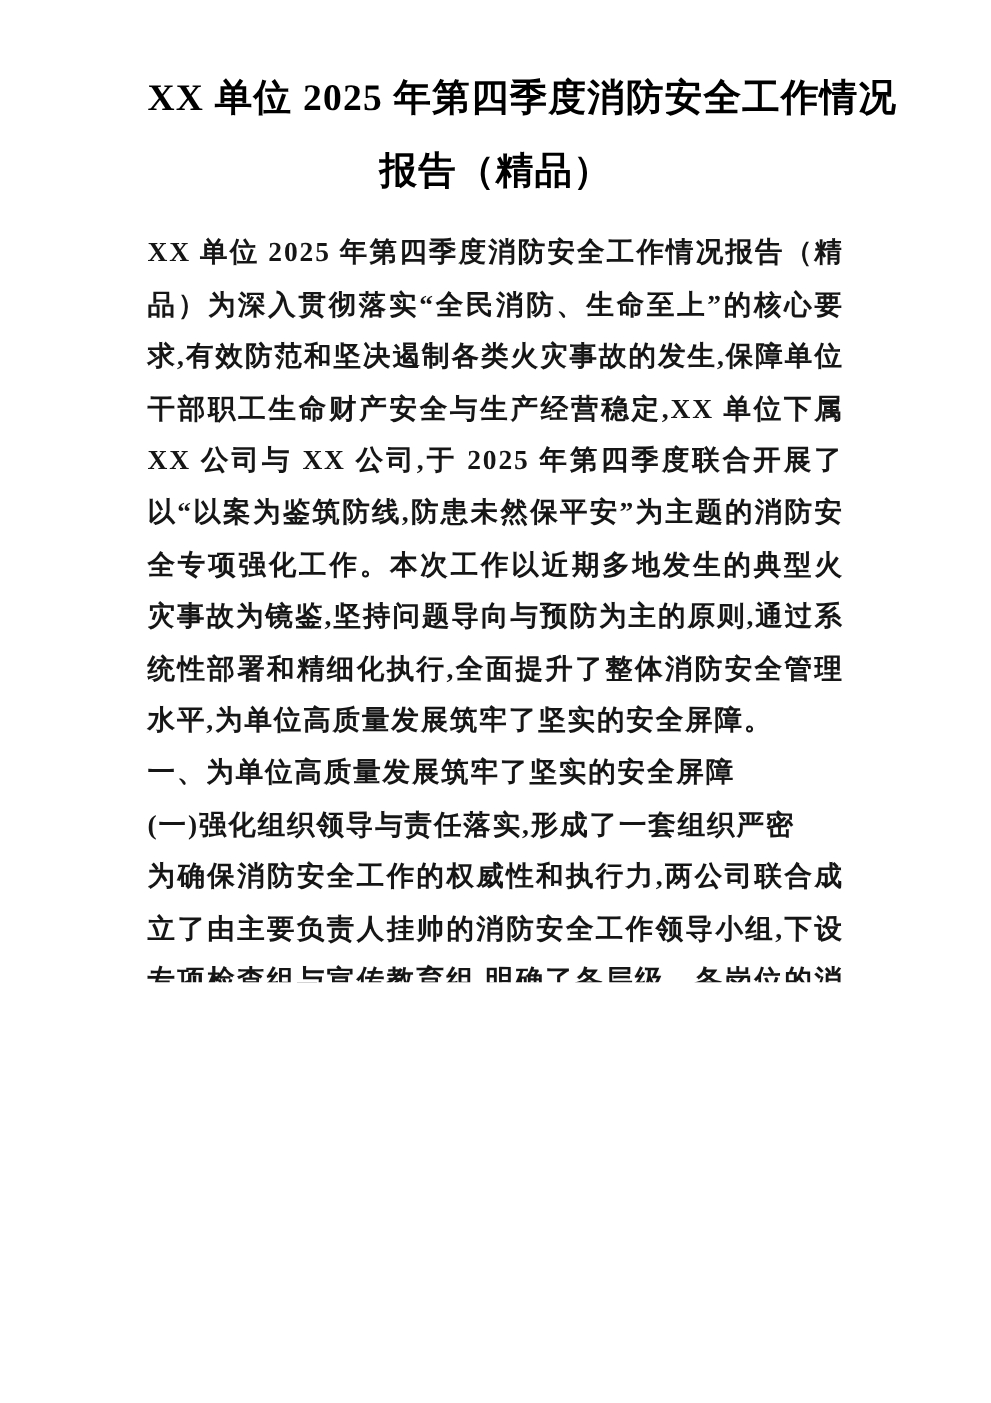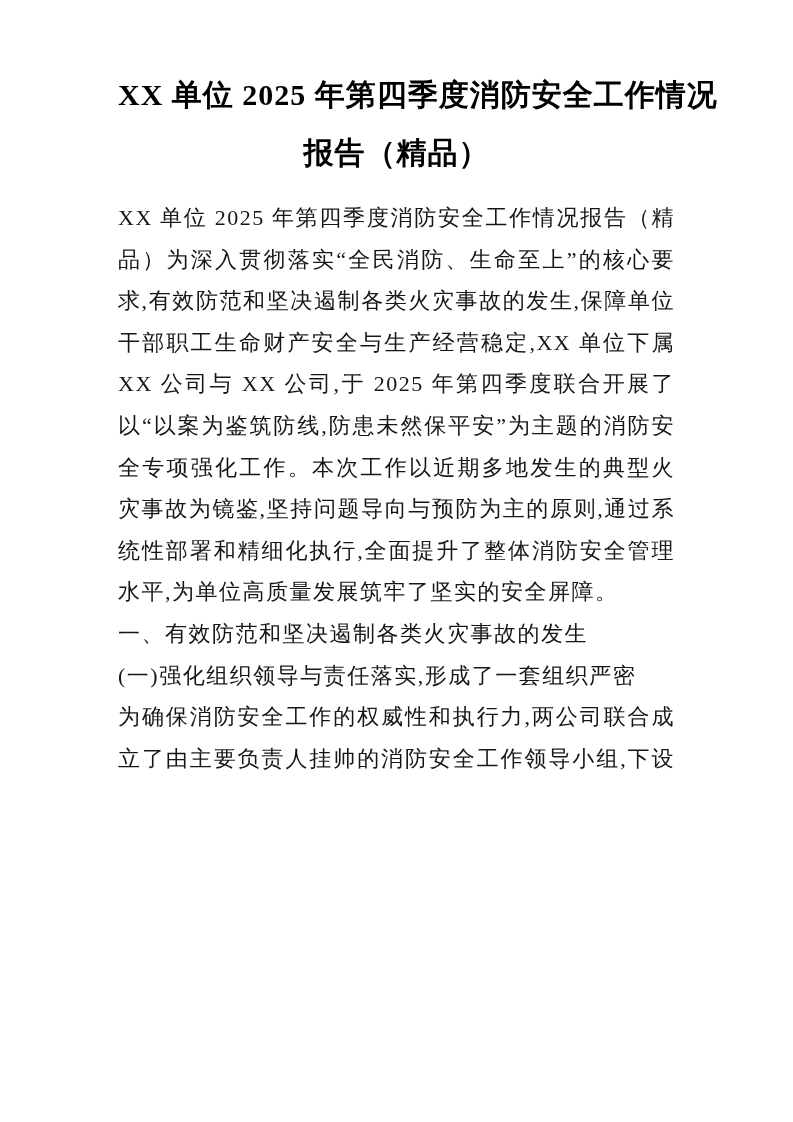--- a/index.html
+++ b/index.html
@@ -7,21 +7,21 @@
     padding: 0;
     background: #ffffff;
   }
   .page {
     position: relative;
     width: 793px;
     height: 786px;
     margin: 0;
     background: #ffffff;
     box-sizing: border-box;
-    padding: 66px 118px 0 118px;
+    padding: 50px 118px 0 118px;
     overflow: hidden;
     font-family: "Liberation Serif", "DejaVu Serif", serif;
   }
   .doc-title {
     margin: 0 0 15px 0;
     text-align: center;
     color: #000000;
     font-size: 30px;
     font-weight: 700;
     line-height: 58px;
@@ -36,36 +36,37 @@
     font-size: 22px;
     font-weight: 400;
     line-height: 41.6px;
     letter-spacing: 1.5px;
   }
   .doc-body p {
     margin: 0;
     padding: 0;
     text-align: justify;
     text-justify: inter-character;
+    font-weight: bold;
   }
   .doc-body p.cut {
     
     text-align-last: justify;
   }
 </style>
 </head>
 <body>
 
 <div class="page">
 
   <h1 class="doc-title">
     <span class="title-line">XX 单位 2025 年第四季度消防安全工作情况</span>
     <span class="title-line">报告（精品）</span>
   </h1>
 
   <div class="doc-body">
     <p>XX 单位 2025 年第四季度消防安全工作情况报告（精品）为深入贯彻落实“全民消防、生命至上”的核心要求,有效防范和坚决遏制各类火灾事故的发生,保障单位干部职工生命财产安全与生产经营稳定,XX 单位下属 XX 公司与 XX 公司,于 2025 年第四季度联合开展了以“以案为鉴筑防线,防患未然保平安”为主题的消防安全专项强化工作。本次工作以近期多地发生的典型火灾事故为镜鉴,坚持问题导向与预防为主的原则,通过系统性部署和精细化执行,全面提升了整体消防安全管理水平,为单位高质量发展筑牢了坚实的安全屏障。</p>
-    <p>一、有效防范和坚决遏制各类火灾事故的发生</p>
+    <p>一、为单位高质量发展筑牢了坚实的安全屏障</p>
     <p>(一)强化组织领导与责任落实,形成了一套组织严密</p>
     <p class="cut">为确保消防安全工作的权威性和执行力,两公司联合成立了由主要负责人挂帅的消防安全工作领导小组,下设专项检查组与宣传教育组,明确了各层级、各岗位的消防安全职责。本季度,领导小组共召开 4 次专题会议,研究部署消防安全工作,</p>
   </div>
 
 </div>
 
 </body></html>

